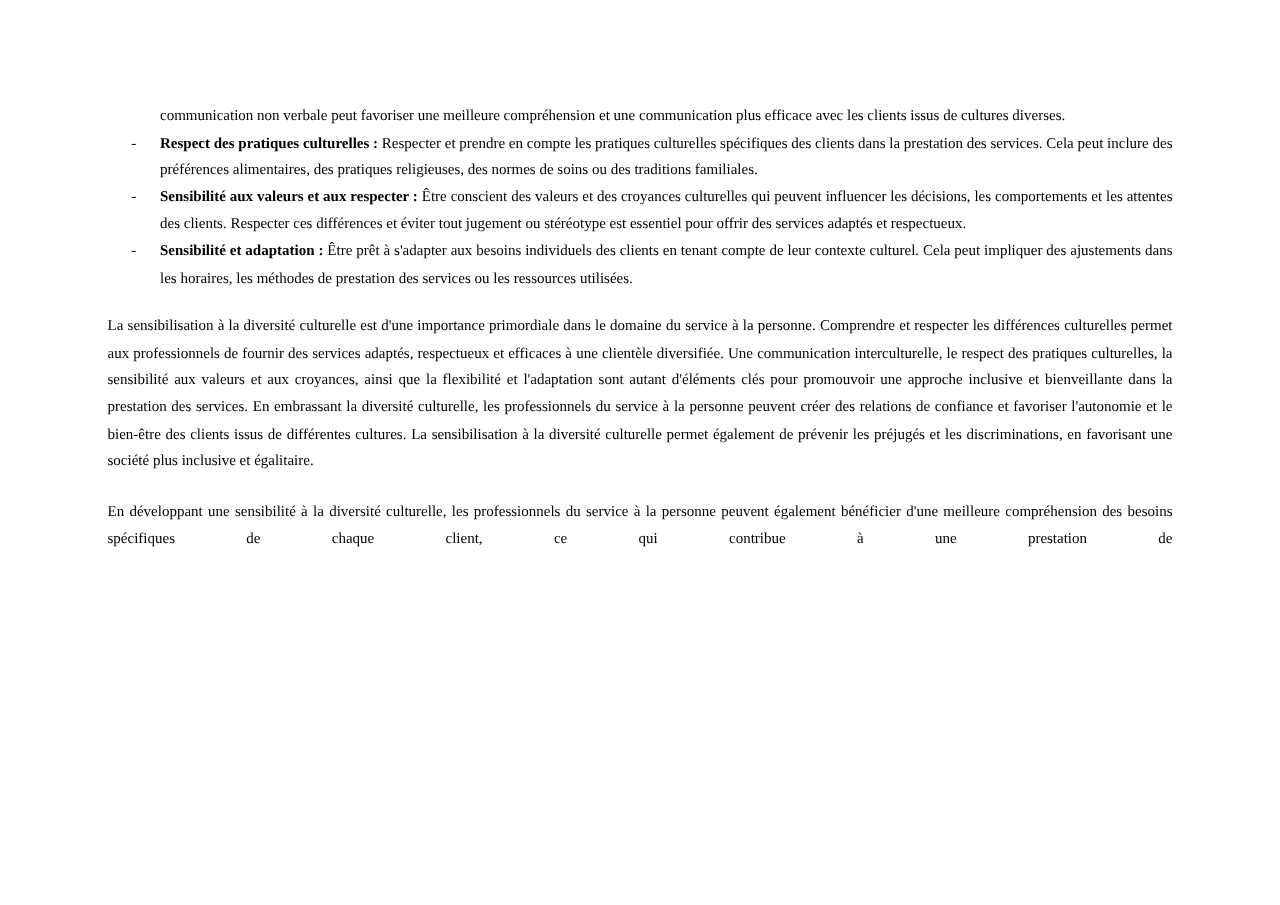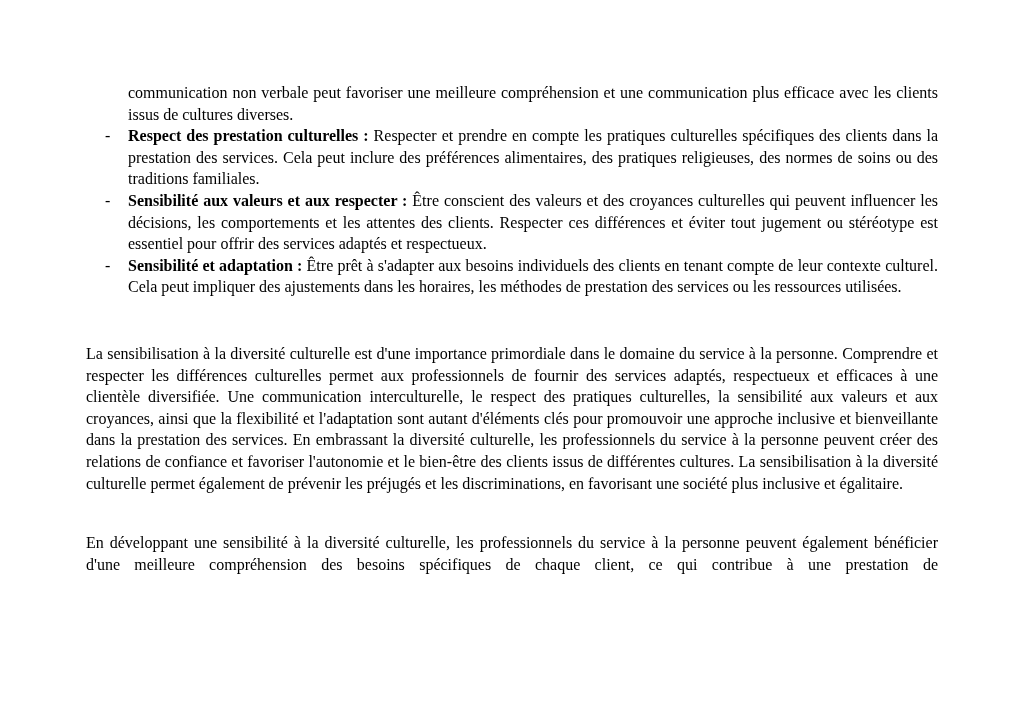--- a/index.html
+++ b/index.html
@@ -11,21 +11,21 @@
     position: relative;
     width: 1024px;
     height: 724px;
     background: #ffffff;
     overflow: hidden;
   }
   .content {
     box-sizing: border-box;
     padding: 82px 86px 0 86px;
     font-family: "Liberation Serif", "DejaVu Serif", serif;
-    font-size: 16px;
+    font-size: 12px;
     line-height: 21.6px;
     color: #000000;
     text-align: justify;
   }
   .list-continuation,
   .list-item {
     position: relative;
     padding-left: 42px;
   }
   .dash {
@@ -33,40 +33,40 @@
     left: 19px;
     top: 0;
   }
   .term {
     font-weight: 700;
   }
   .para {
     margin: 0;
   }
   .para-1 {
-    margin-top: 45px;
+    margin-top: 17px;
   }
   .para-2 {
-    margin-top: 38px;
+    margin-top: 19px;
     text-align-last: justify;
   }
 </style>
 </head>
 <body>
 
 <div class="page">
   <div class="content">
 
     <div class="list">
 
       <div class="list-continuation">communication non verbale peut favoriser une meilleure compréhension et une communication plus efficace avec les clients issus de cultures diverses.</div>
 
       <div class="list-item">
         <span class="dash">-</span>
-        <span class="term">Respect des prestation culturelles :</span>
+        <span class="term">Respect des pratiques culturelles :</span>
         <span>Respecter et prendre en compte les pratiques culturelles spécifiques des clients dans la prestation des services. Cela peut inclure des préférences alimentaires, des pratiques religieuses, des normes de soins ou des traditions familiales.</span>
       </div>
 
       <div class="list-item">
         <span class="dash">-</span>
         <span class="term">Sensibilité aux valeurs et aux respecter :</span>
         <span>Être conscient des valeurs et des croyances culturelles qui peuvent influencer les décisions, les comportements et les attentes des clients. Respecter ces différences et éviter tout jugement ou stéréotype est essentiel pour offrir des services adaptés et respectueux.</span>
       </div>
 
       <div class="list-item">

